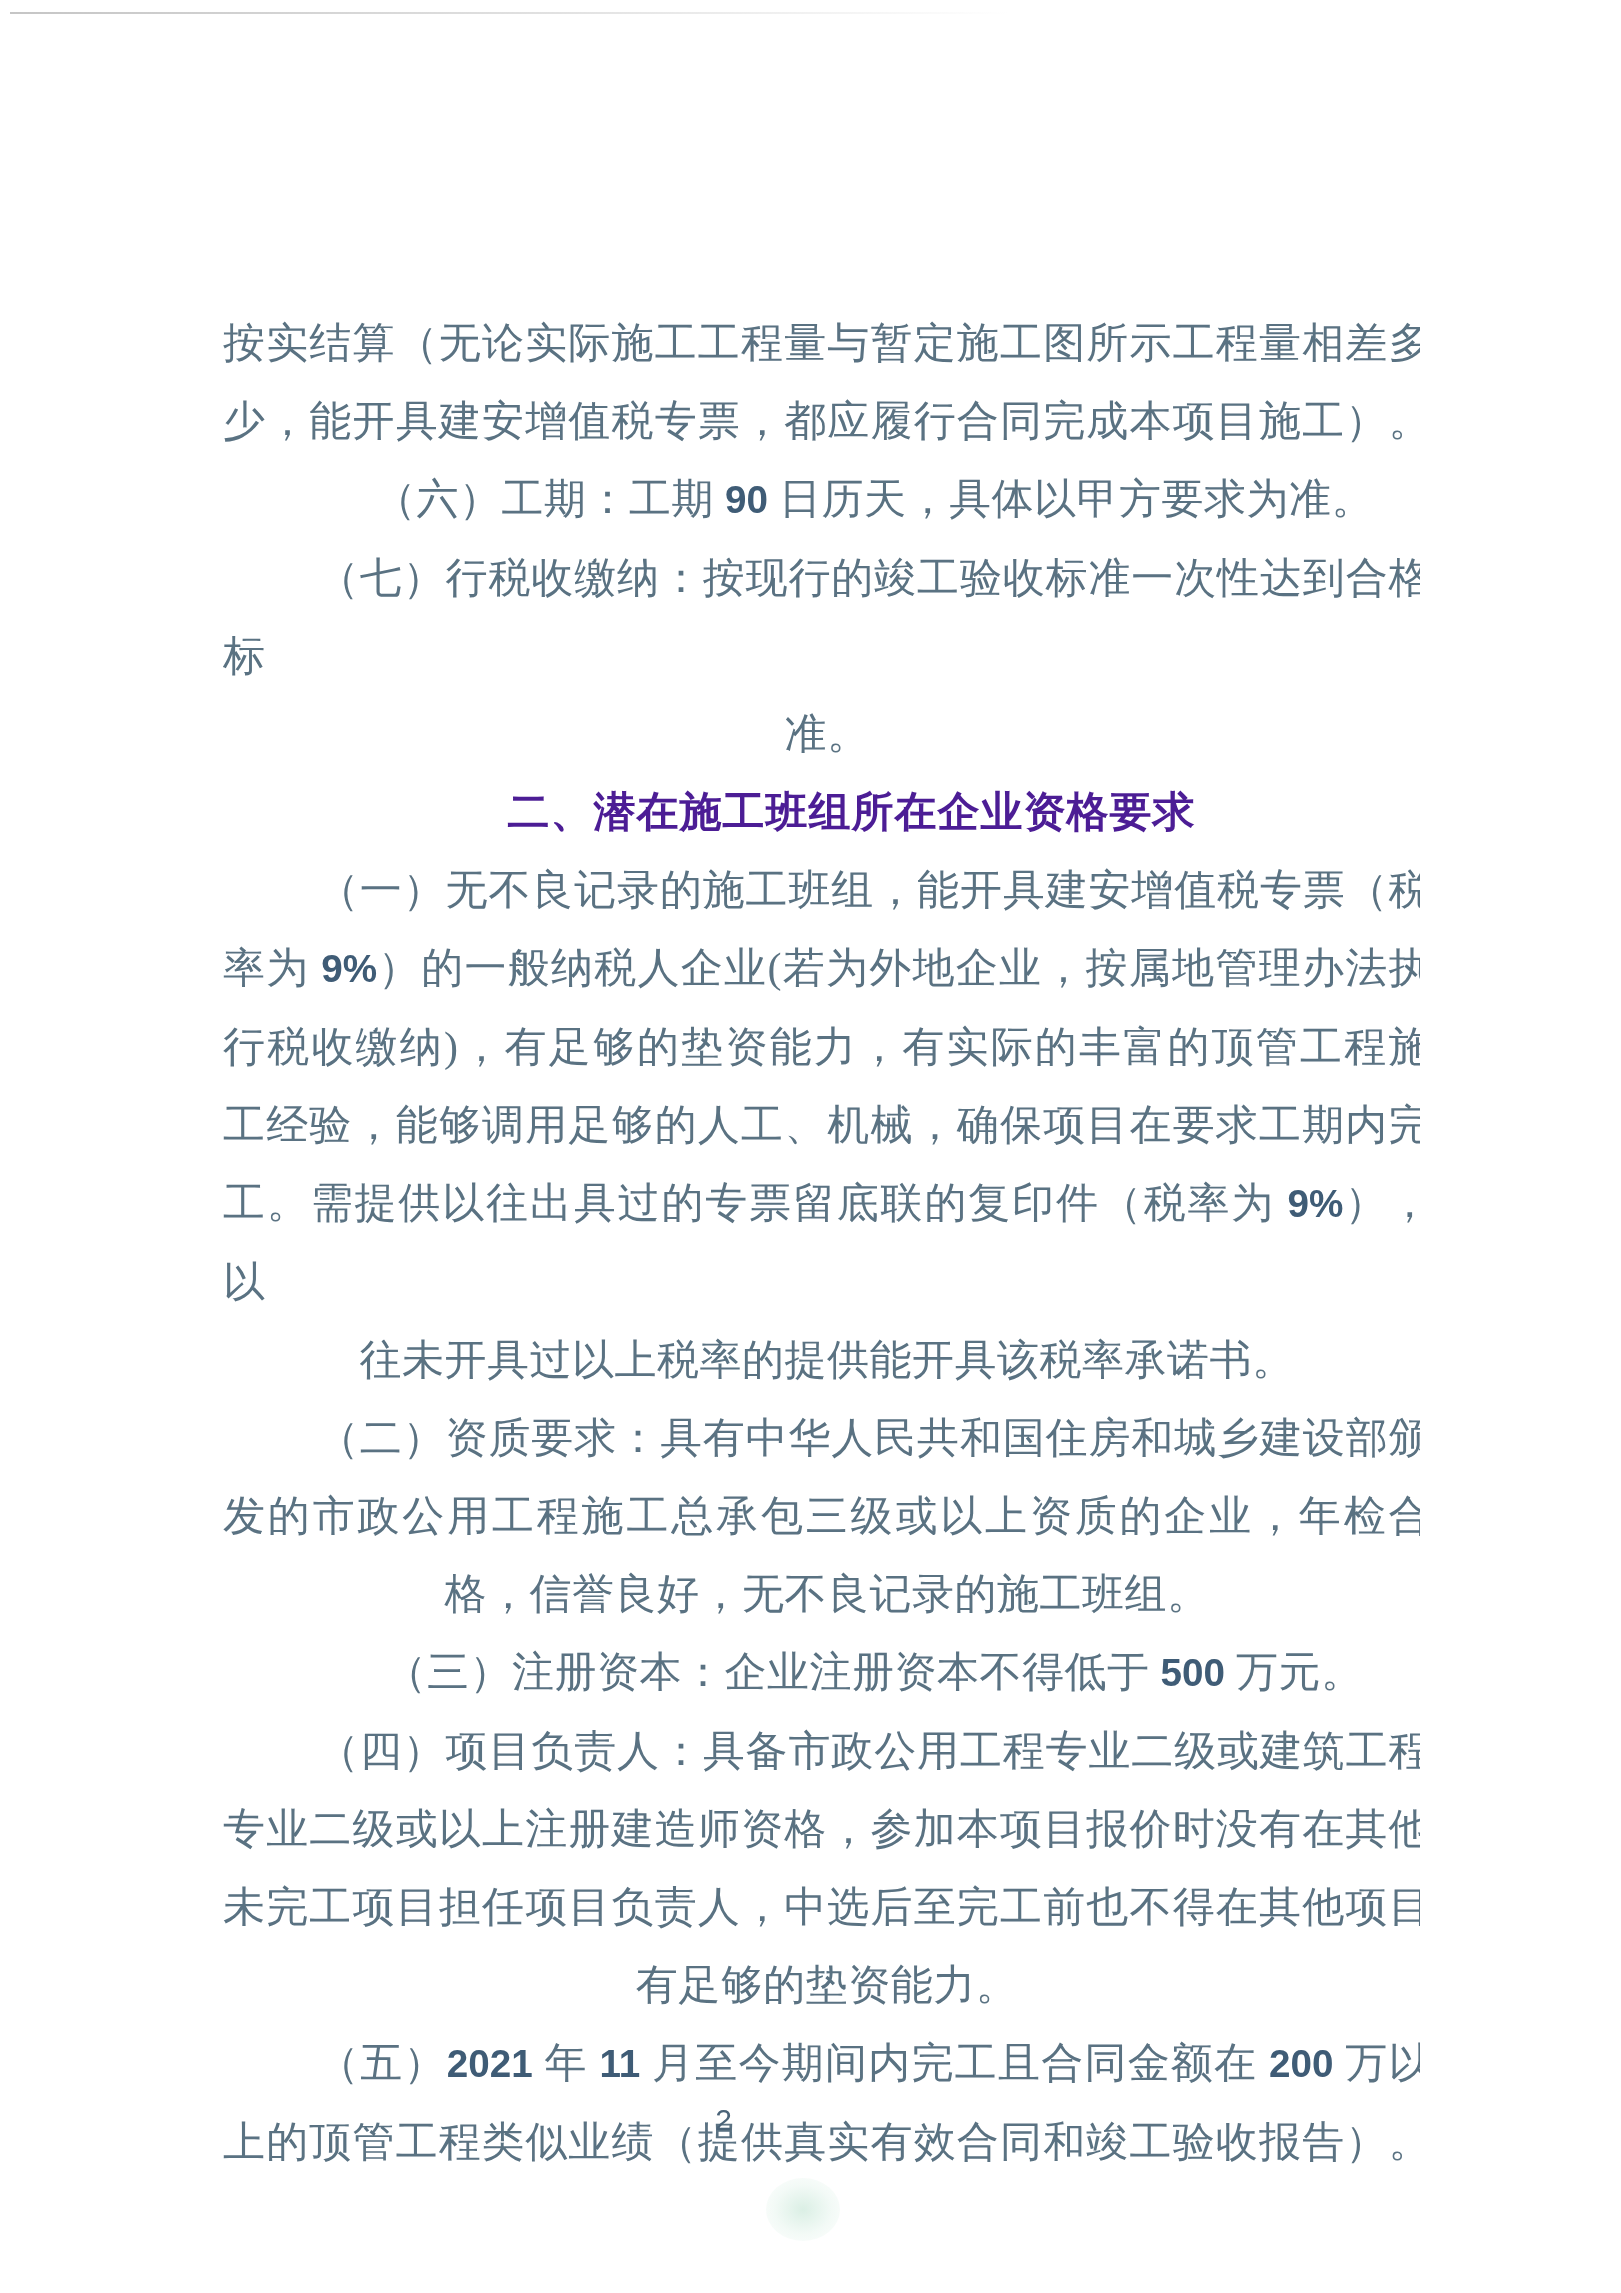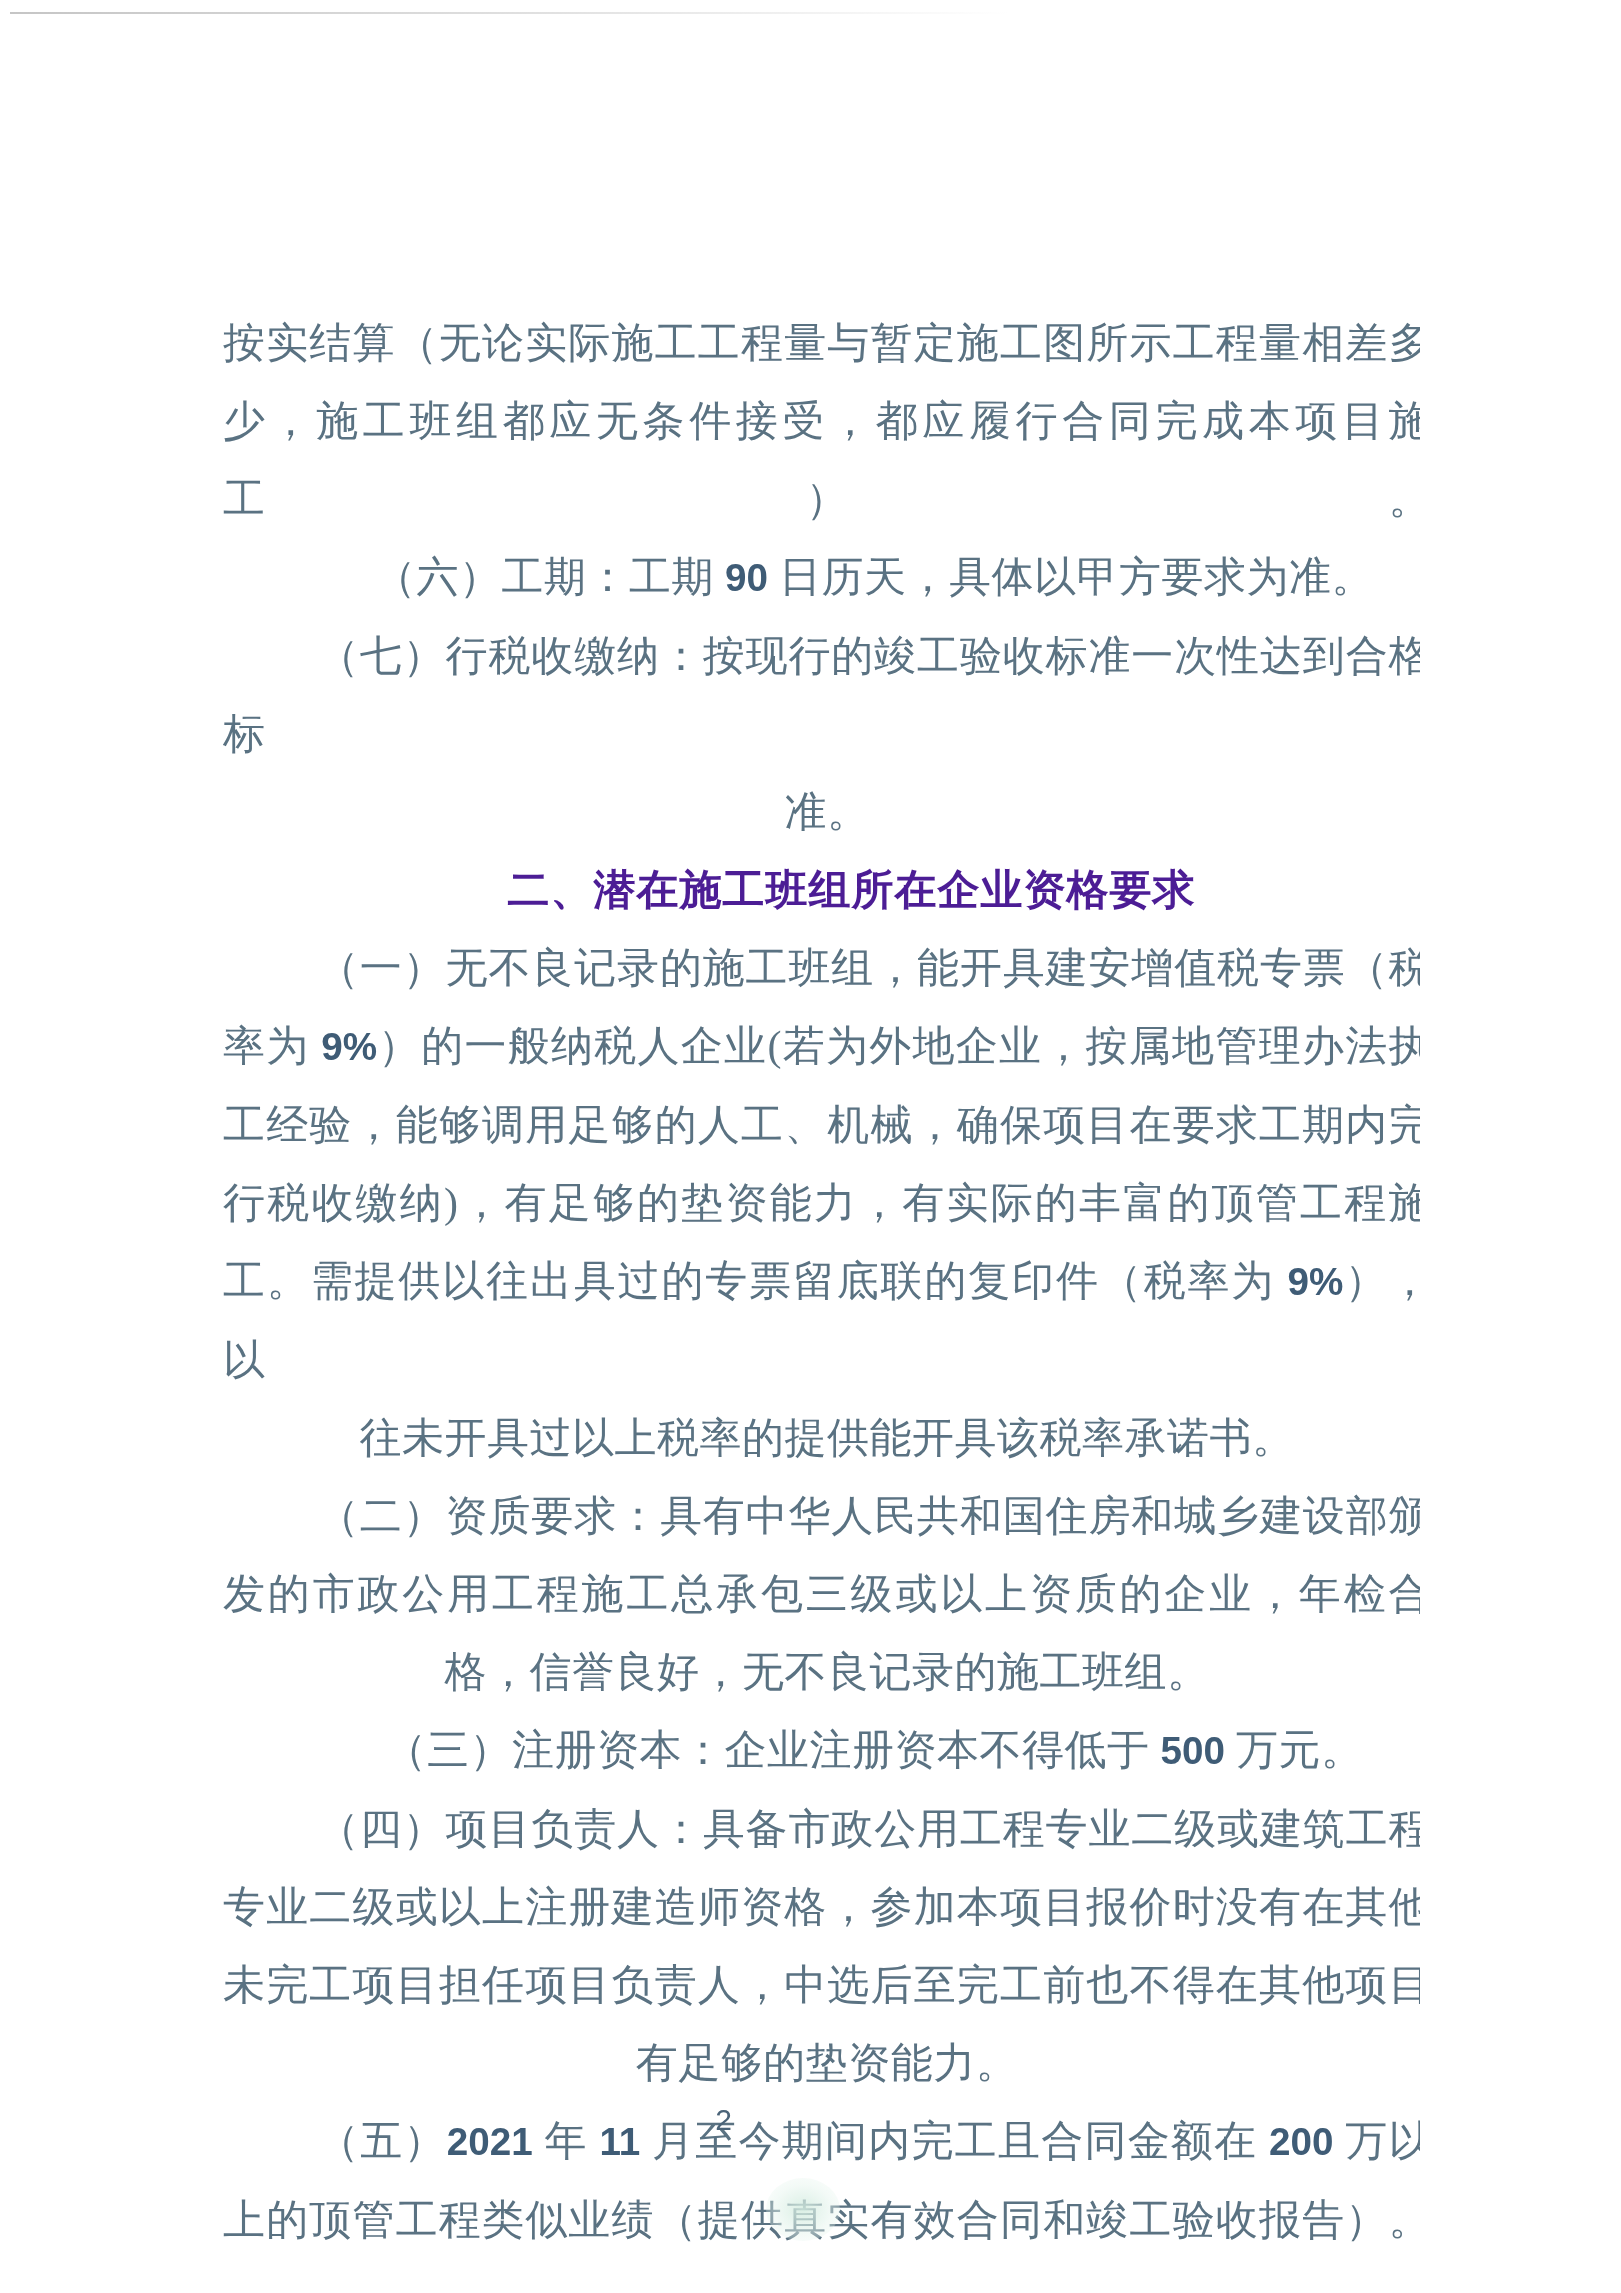--- a/index.html
+++ b/index.html
@@ -90,37 +90,37 @@
   }
 </style>
 </head>
 <body>
 
 <div class="page">
   <div class="scan-line"></div>
   <div class="content">
       <div class="para">
         <div class="line j">按实结算（无论实际施工工程量与暂定施工图所示工程量相差多</div>
-        <div class="line j">少，施工班组都应无条件接受，都应履行合同完成本项目施工）。</div>
+        <div class="line j">少，能开具建安增值税专票，都应履行合同完成本项目施工）。</div>
       </div>
       <div class="para indent">
         <div class="line">（六）工期：工期 <span class="num">90</span> 日历天，具体以甲方要求为准。</div>
       </div>
       <div class="para indent">
         <div class="line j">（七）行税收缴纳：按现行的竣工验收标准一次性达到合格标</div>
         <div class="line">准。</div>
       </div>
       <div class="para heading indent">
         <div class="line">二、潜在施工班组所在企业资格要求</div>
       </div>
       <div class="para indent">
         <div class="line j">（一）无不良记录的施工班组，能开具建安增值税专票（税</div>
         <div class="line j">率为 <span class="num">9%</span>）的一般纳税人企业(若为外地企业，按属地管理办法执</div>
+        <div class="line j">行税收缴纳)，有足够的垫资能力，有实际的丰富的顶管工程施</div>
         <div class="line j">工经验，能够调用足够的人工、机械，确保项目在要求工期内完</div>
-        <div class="line j">行税收缴纳)，有足够的垫资能力，有实际的丰富的顶管工程施</div>
         <div class="line j">工。需提供以往出具过的专票留底联的复印件（税率为 <span class="num">9%</span>），以</div>
         <div class="line">往未开具过以上税率的提供能开具该税率承诺书。</div>
       </div>
       <div class="para indent">
         <div class="line j">（二）资质要求：具有中华人民共和国住房和城乡建设部颁</div>
         <div class="line j">发的市政公用工程施工总承包三级或以上资质的企业，年检合</div>
         <div class="line">格，信誉良好，无不良记录的施工班组。</div>
       </div>
       <div class="para indent">
         <div class="line">（三）注册资本：企业注册资本不得低于 <span class="num">500</span> 万元。</div>

